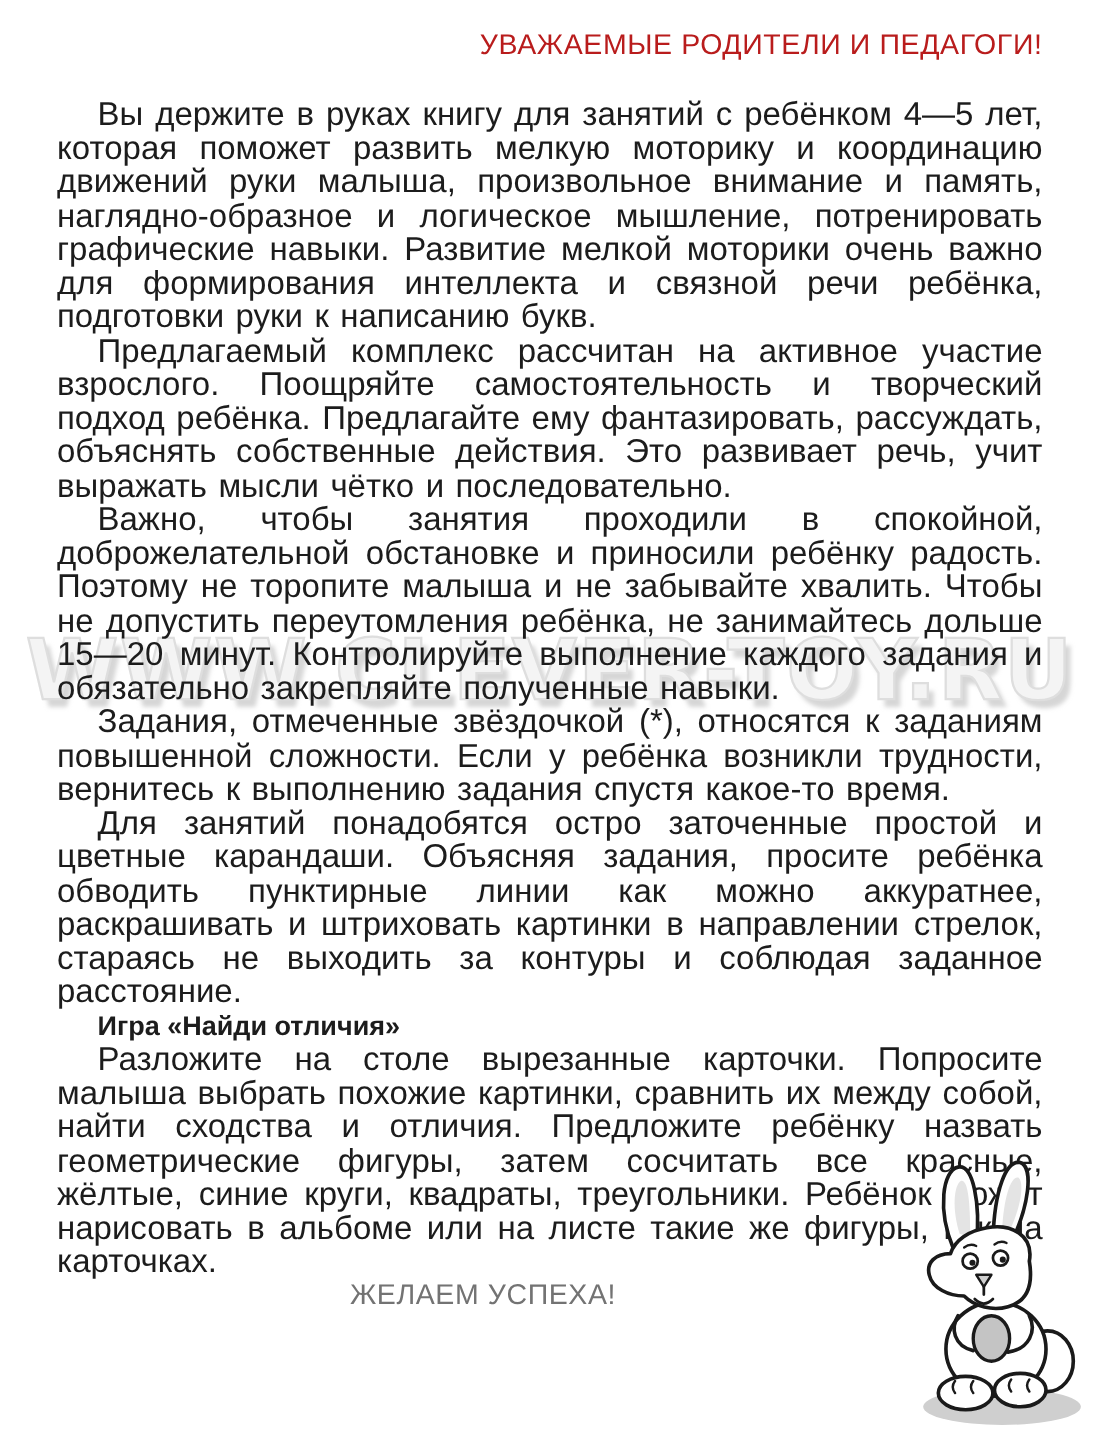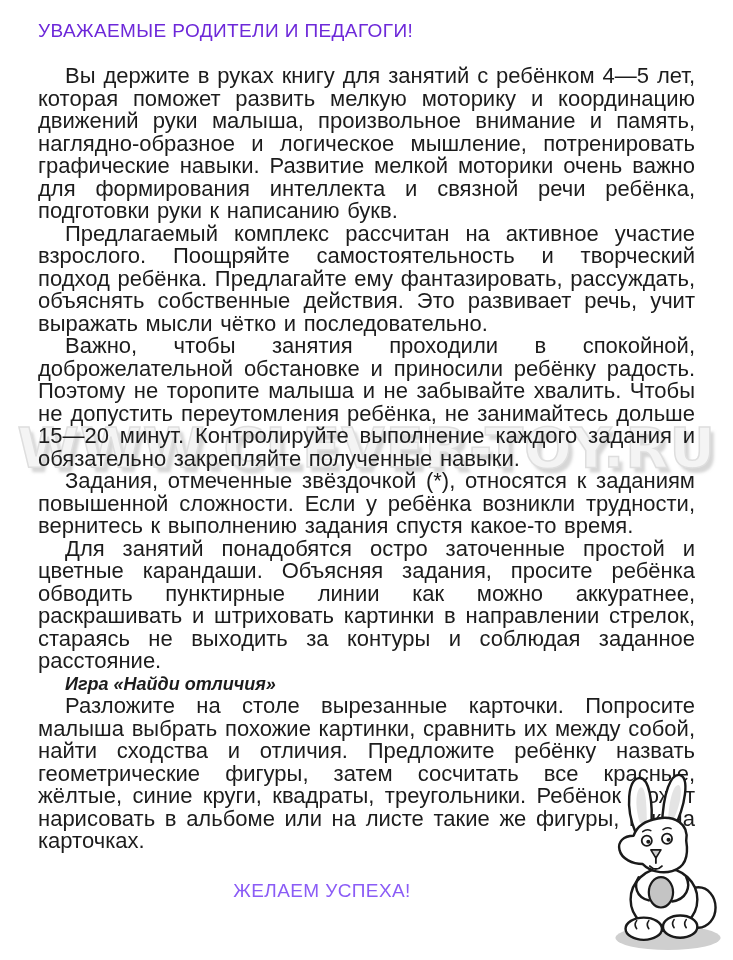--- a/index.html
+++ b/index.html
@@ -27,51 +27,49 @@
     -webkit-text-stroke: 1.5px #dedede;
     text-shadow: 4px 5px 3px rgba(180,180,180,0.55);
     user-select: none;
   }
   .content {
     position: relative;
     z-index: 1;
     padding: 20px 38px 0 38px;
   }
   .title {
-    text-align: left;
+    text-align: right;
     font-size: 19px;
     font-weight: 400;
     letter-spacing: 0.4px;
-    color: #6d28d9;
+    color: #b91c1c;
     margin: 0 0 23px 0;
   }
   .para {
     margin: 0;
     font-size: 22px;
     line-height: 22.5px;
     text-align: justify;
     text-indent: 27px;
     word-spacing: 1.5px;
   }
   .game-heading {
     margin: 0;
     font-size: 18px;
     line-height: 22.5px;
     font-weight: 700;
     text-indent: 27px;
-    font-style: italic;
   }
   .narrow { width: 568px; }
   .closing {
     width: 568px;
-    margin-top: 27px;
     text-align: center;
     font-size: 19px;
     letter-spacing: 0.4px;
-    color: #8b5cf6;
+    color: #737373;
   }
   .rabbit {
     position: absolute;
     top: 770px;
     right: 6px;
     width: 122px;
     height: 184px;
     z-index: 1;
   }
 </style>

